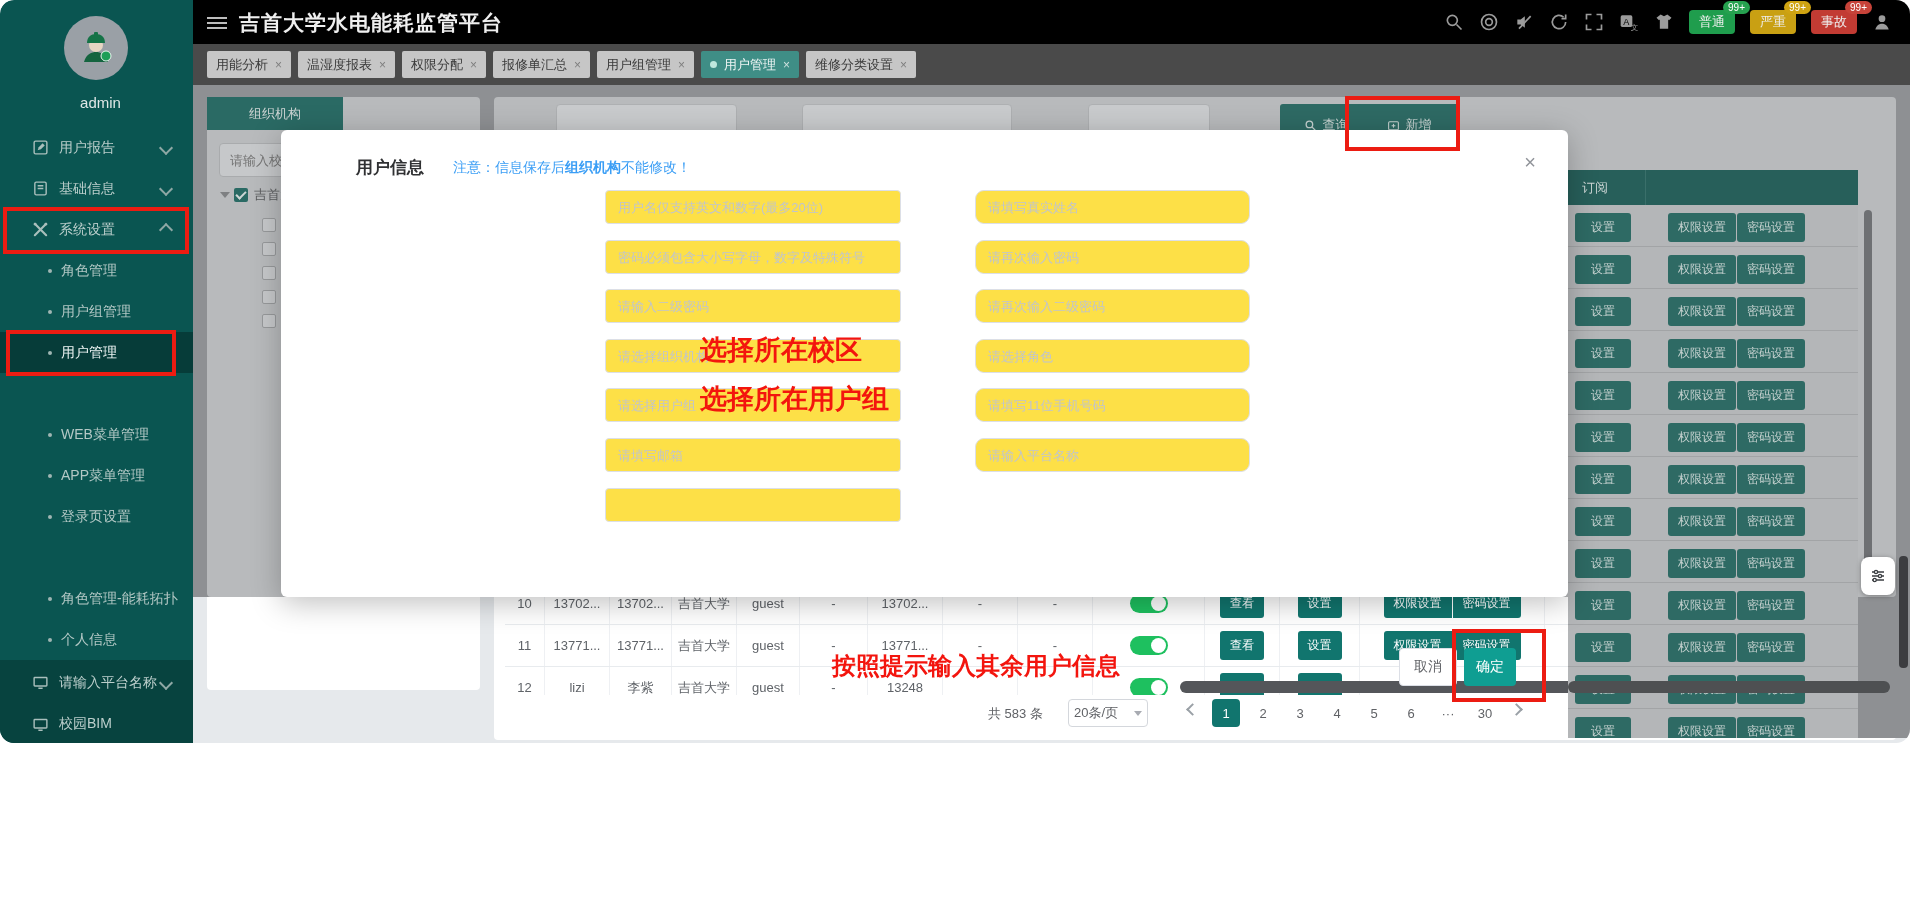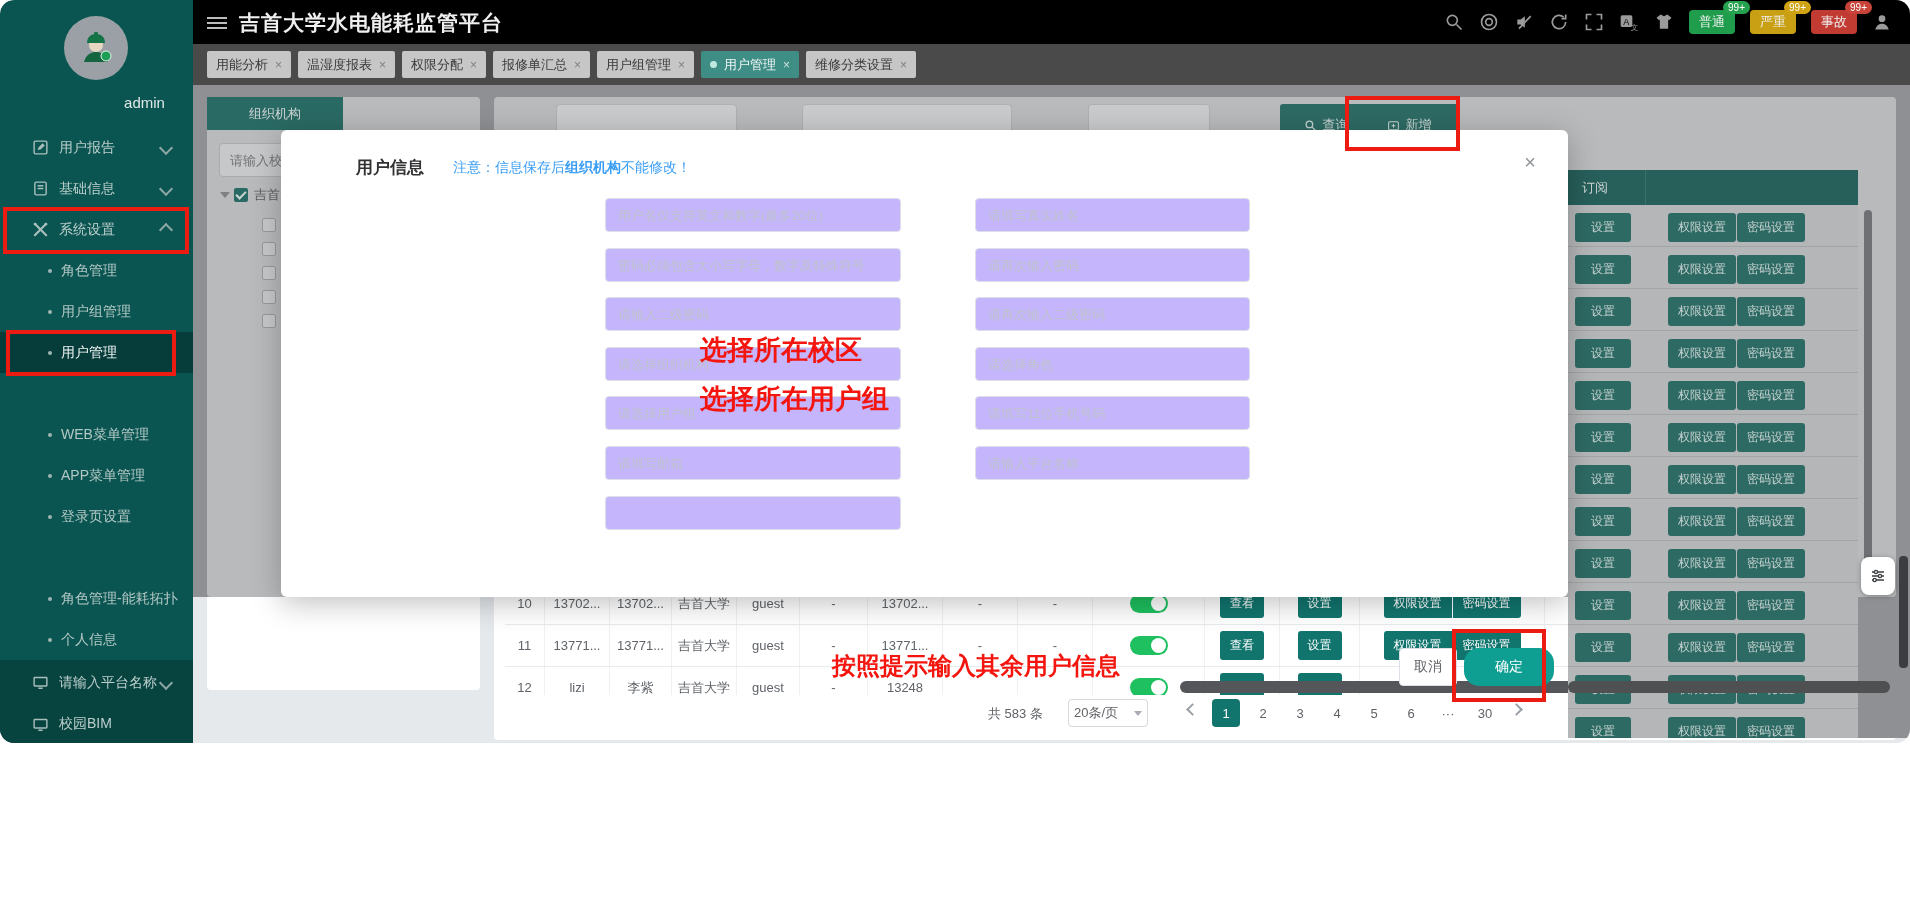--- a/index.html
+++ b/index.html
@@ -2,21 +2,21 @@
 <html><head>
 <meta charset="utf-8">
 <style>
   html,body{margin:0;padding:0;background:#fff;}
   .app{position:relative;width:1910px;height:743px;font-family:"Liberation Sans","DejaVu Sans",sans-serif;
        background:#e6e9ec;border-radius:14px;overflow:hidden;}
   
   .sidebar{position:absolute;left:0;top:0;width:193px;height:743px;background:#0a5551;border-radius:14px 0 0 14px;z-index:5;}
   .avatar{position:absolute;left:64px;top:16px;width:64px;height:64px;border-radius:50%;background:#9aa0a6;
           display:flex;align-items:center;justify-content:center;}
-  .username{position:absolute;left:0;top:94px;width:201px;text-align:center;color:#dfe7e6;font-size:15px;padding-left:44px;}
+  .username{position:absolute;left:0;top:94px;width:201px;text-align:center;color:#dfe7e6;font-size:15px;}
   .mitem{position:absolute;left:0;width:193px;height:41px;color:#bccfcc;font-size:14px;display:flex;align-items:center;cursor:pointer;}
   .mitem .micon{margin-left:32px;width:17px;height:17px;color:#a9bfbc;}
   .mitem .mlabel{margin-left:10px;flex:1;}
   .chev{width:8px;height:8px;border-right:2px solid #8fa8a5;border-bottom:2px solid #8fa8a5;margin-right:22px;}
   .chev.down{transform:rotate(45deg);}
   .chev.up{transform:rotate(-135deg);}
   .sitem{position:absolute;left:0;width:193px;height:41px;color:#b3c8c5;font-size:14px;display:flex;align-items:center;cursor:pointer;}
   .sitem .bullet{margin-left:48px;margin-right:9px;width:4px;height:4px;border-radius:50%;background:#9fb5b3;}
   .sitem.active{background:#063c39;color:#eef5f4;}
   .mitem.group{background:#07433f;}
@@ -100,33 +100,33 @@
   .dhscroll2{position:absolute;left:0;top:84px;width:322px;height:12px;background:#4e5052;border-radius:6px;}
   
   .modal{position:absolute;left:281px;top:130px;width:1287px;height:467px;background:#fff;border-radius:6px;z-index:20;
          box-shadow:0 6px 30px rgba(0,0,0,.25);}
   .mtitle{position:absolute;left:75px;top:26px;font-size:17px;font-weight:bold;color:#303133;}
   .mnote{position:absolute;left:172px;top:29px;font-size:14px;color:#3b9ef5;}
   .mnote b{font-weight:bold;}
   .mclose{position:absolute;right:28px;top:22px;width:20px;height:20px;color:#909399;font-size:20px;line-height:20px;text-align:center;cursor:pointer;}
   .mclose::after{content:"×";}
   .fr{position:absolute;height:34px;}
-  .finput{position:absolute;top:16px;height:34px;border:1px solid #dcdfe6;border-radius:4px;box-sizing:border-box;
-          font-size:13px;color:#606266;padding:0 12px;font-family:inherit;background:#c4b5fd;}
+  .finput{position:absolute;top:8px;height:34px;border:1px solid #dcdfe6;border-radius:4px;box-sizing:border-box;
+          font-size:13px;color:#606266;padding:0 12px;font-family:inherit;background:#fde047;}
   .finput::placeholder{color:#c0c4cc;}
   .fr.lf .finput{left:324px;width:296px;}
-  .fr.rf .finput{left:694px;width:275px;}
+  .fr.rf .finput{left:694px;width:275px;border-radius:9px;}
   .red-note{position:absolute;color:#f3150e;font-weight:bold;white-space:nowrap;z-index:25;}
   
   .overlay-top{position:absolute;left:0;top:0;width:1910px;height:743px;z-index:30;pointer-events:none;}
   .overlay-top .clickable{pointer-events:auto;}
   .redbox{position:absolute;border:4px solid #ec1c12;box-sizing:border-box;}
   .btn-cancel{position:absolute;left:1399px;top:648px;width:58px;height:38px;background:#fff;border:1px solid #dcdfe6;border-radius:4px;
               font-size:14px;color:#606266;cursor:pointer;font-family:inherit;}
-  .btn-confirm{position:absolute;left:1464px;top:648px;width:90px;height:38px;background:#0f9e92;border:none;border-radius:15px;
+  .btn-confirm{position:absolute;left:1464px;top:648px;width:52px;height:38px;background:#0f9e92;border:none;border-radius:4px;
                font-size:14px;color:#fff;cursor:pointer;font-family:inherit;}
   .float-tune{position:absolute;left:1861px;top:557px;width:34px;height:38px;background:#fff;border-radius:8px;
               box-shadow:0 1px 5px rgba(0,0,0,.35);display:flex;align-items:center;justify-content:center;color:#3a3d41;cursor:pointer;}
   .dark-pill{position:absolute;left:1899px;top:556px;width:9px;height:112px;background:#3c3d40;border-radius:4px;}
   .annot-text{position:absolute;color:#f3150e;font-weight:bold;white-space:nowrap;}
 </style>
 </head>
 <body>
 
 <div class="app">

